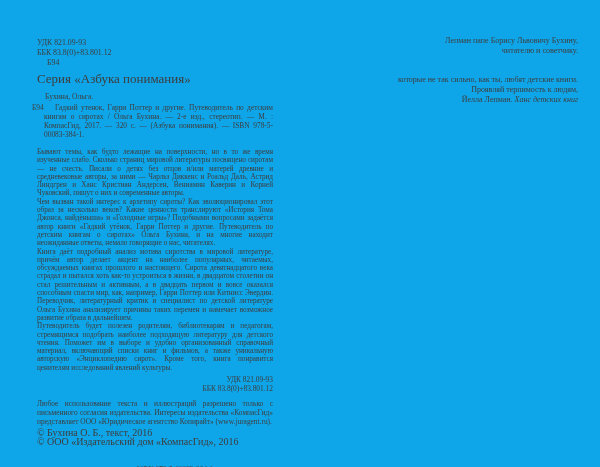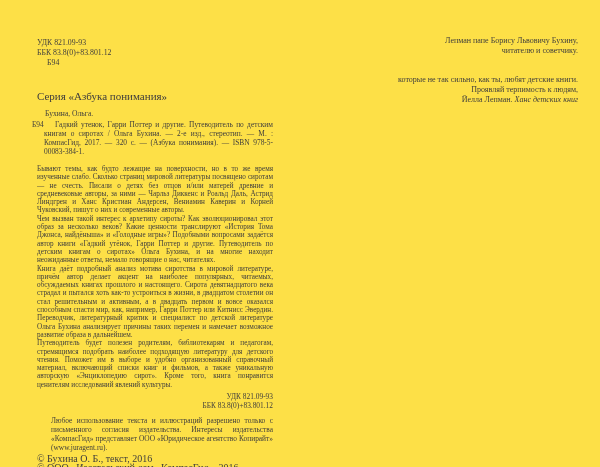--- a/index.html
+++ b/index.html
@@ -9,41 +9,41 @@
     width: 600px;
     height: 467px;
     position: relative;
     overflow: hidden;
     font-family: "Liberation Serif", "DejaVu Serif", serif;
     color: #3f3d3c;
   }
   .spread {
     position: absolute;
     inset: 0;
-    background: #fde047;
+    background: #0ea5e9;
   }
   .page { position: absolute; }
   .left-page {
     left: 37px;
     top: 38px;
     width: 236px;
     font-size: 7.2px;
     line-height: 8.3px;
   }
   .right-page {
     left: 330px;
     top: 36px;
     width: 248px;
     text-align: right;
     font-size: 8px;
     line-height: 10px;
   }
   .imprint-header { font-size: 7.8px; line-height: 10px; }
   .indent-small { padding-left: 10px; }
-  .series-line { margin-top: 23px; font-size: 11px; line-height: 10px; }
+  .series-line { margin-top: 6px; font-size: 13px; line-height: 10px; }
   .author-heading { margin-top: 8px; padding-left: 8px; font-size: 7.6px; line-height: 10px; }
   .catalog {
     position: relative;
     margin-top: 1px;
     font-size: 7.4px;
     line-height: 9px;
   }
   .catalog-sign {
     position: absolute;
     left: -5px;
@@ -59,21 +59,21 @@
     margin: 0;
     text-align: justify;
   }
   .codes-footer {
     margin-top: 3px;
     text-align: right;
     font-size: 7.4px;
     line-height: 9px;
   }
   .legal {
-    margin: 6px 0 0 14px;
+    margin: 6px 0 0 0;
     text-align: justify;
     font-size: 7.4px;
     line-height: 9px;
   }
   .copyright-line { font-size: 10px; line-height: 9px; }
   .copyright-block { margin-top: 2px; }
   .isbn-line {
     margin-top: 19px;
     margin-left: 40px;
     text-align: center;

